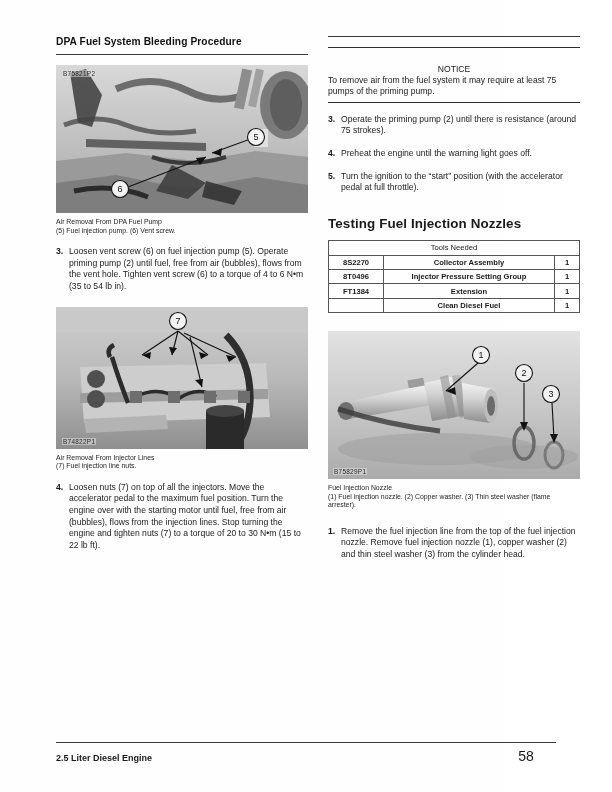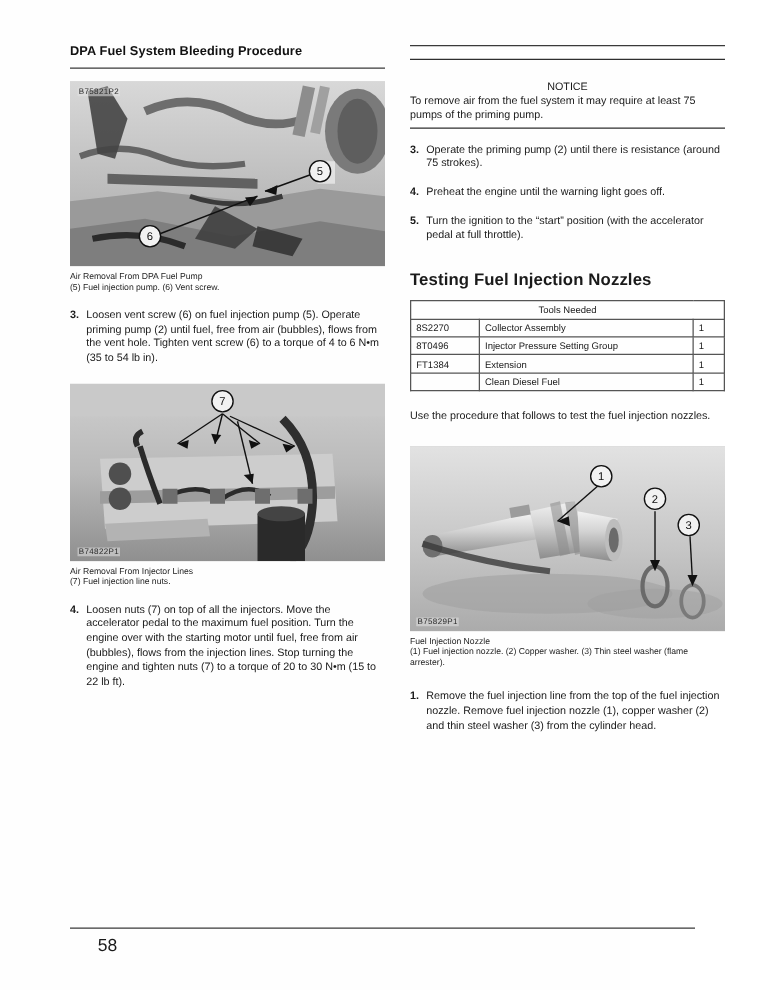--- a/index.html
+++ b/index.html
@@ -110,22 +110,22 @@
   
   table.tools {
     width: 100%;
     border-collapse: collapse;
     border: 1px solid #333;
     font-size: 7.6px;
   }
   table.tools td, table.tools th {
     border: 1px solid #555;
     padding: 2.2px 4px;
-    font-weight: normal;
-    text-align: left;
+    font-weight: bold;
+    text-align: center;
   }
   table.tools th.hdr {
     text-align: center;
     font-weight: normal;
     font-size: 7.6px;
     padding: 2.4px 0;
   }
   td.pn   { width: 46px; white-space: nowrap; }
   td.qty  { width: 16px; text-align: right; padding-right: 5px; }
 
@@ -326,21 +326,20 @@
           <td class="qty">1</td>
         </tr>
         <tr>
           <td class="pn"></td>
           <td class="desc">Clean Diesel Fuel</td>
           <td class="qty">1</td>
         </tr>
       </tbody>
     </table>
 
-    <div class="para">Use the procedure that follows to test the fuel injection nozzles.</div>
 
     <div class="photo" style="height:148px; margin-top:18px;">
       <svg viewBox="0 0 252 148" preserveAspectRatio="none">
         <defs>
           <linearGradient id="g3" x1="0" y1="0" x2="0" y2="1">
             <stop offset="0%" stop-color="#e2e2e2"></stop>
             <stop offset="55%" stop-color="#c6c6c6"></stop>
             <stop offset="100%" stop-color="#ababab"></stop>
           </linearGradient>
           <linearGradient id="metal" x1="0" y1="0" x2="0" y2="1">
@@ -394,17 +393,18 @@
 
     <div class="step" style="margin-top:16px;">
       <div class="num">1.</div>
       <div class="txt">Remove the fuel injection line from the top of the fuel injection nozzle. Remove fuel injection nozzle (1), copper washer (2) and thin steel washer (3) from the cylinder head.</div>
     </div>
   </div>
 
   <div class="footer">
     <hr>
     <div class="footer-row">
+      <div class="f-left">2.5 Liter Diesel Engine</div>
       <div class="f-mid">58</div>
     </div>
   </div>
 
 </div>
 
 </body></html>

